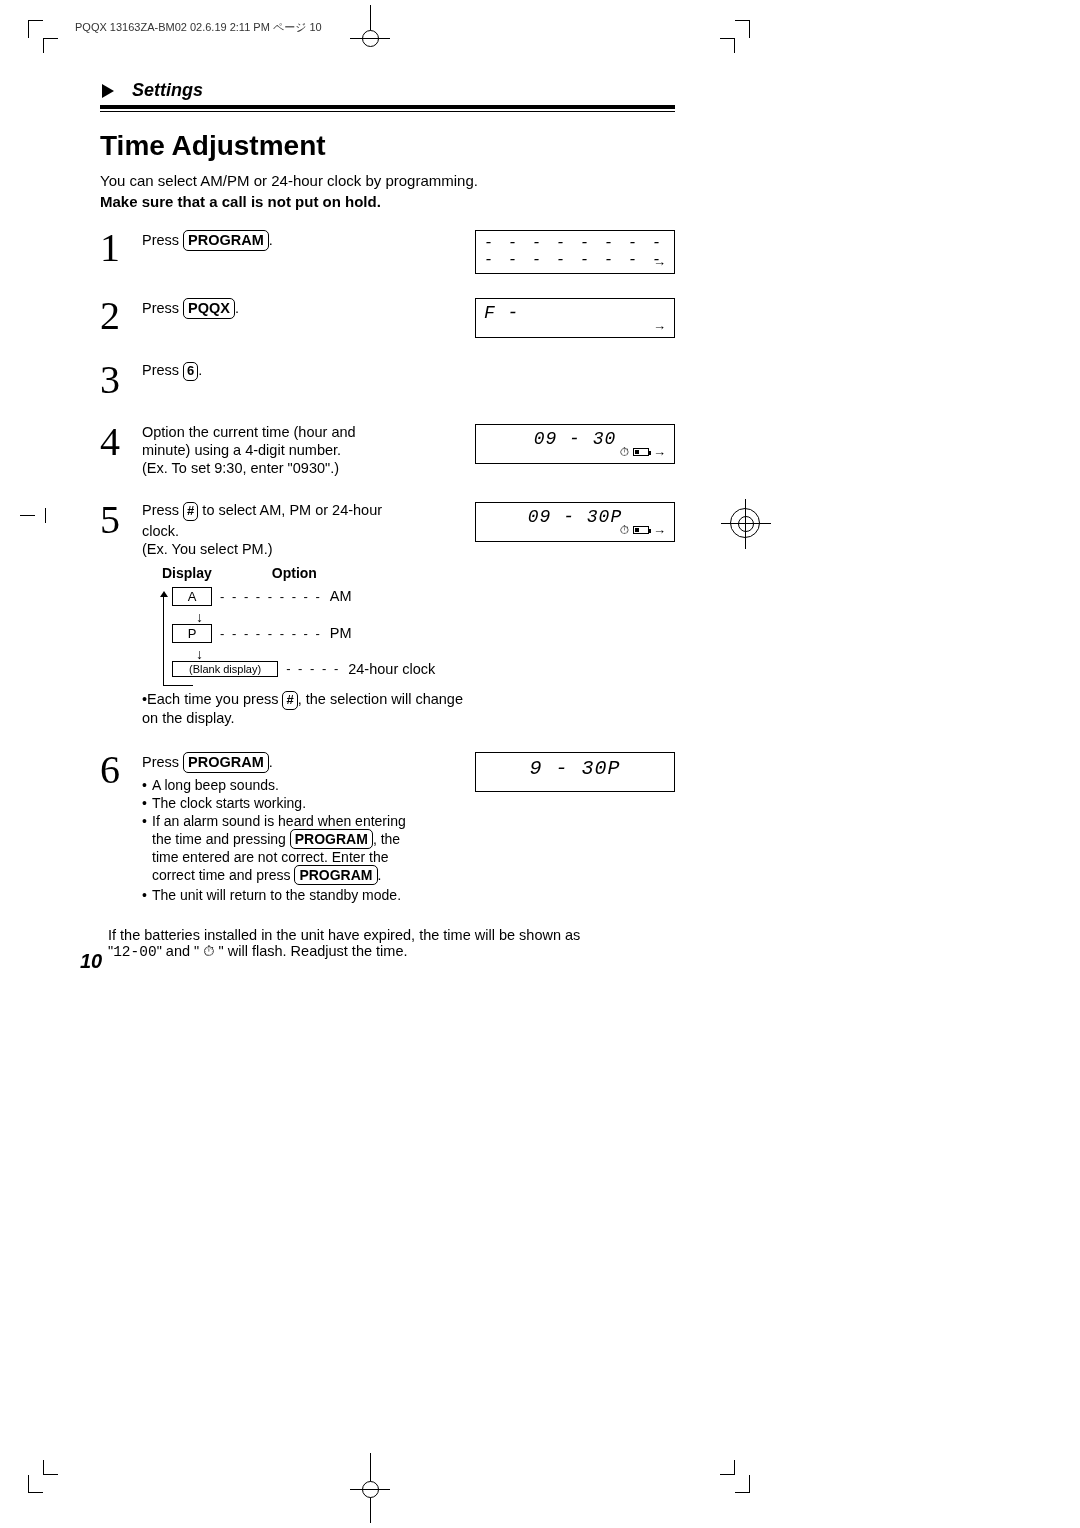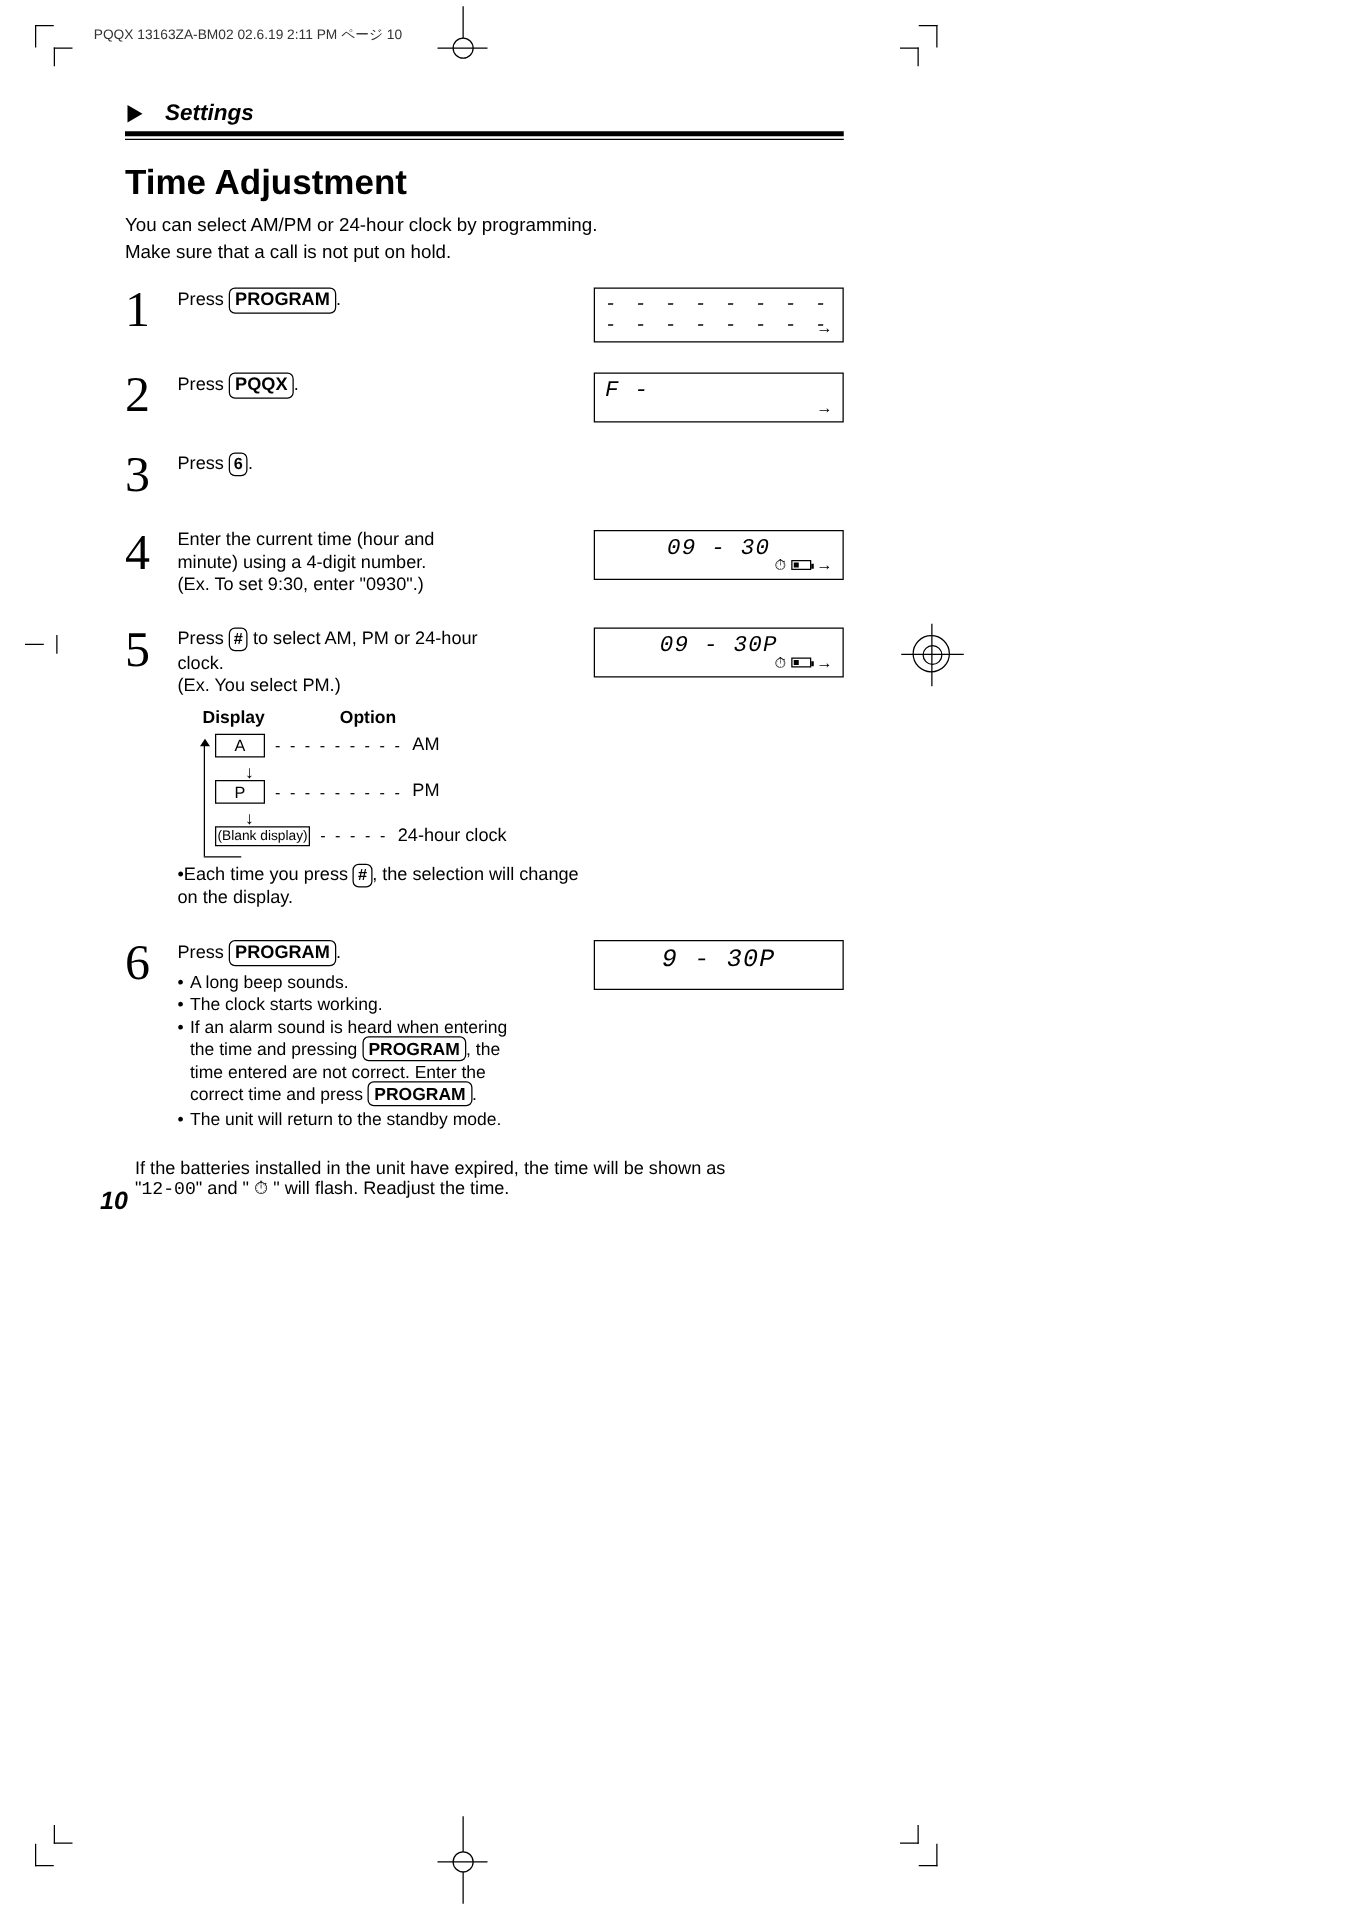--- a/index.html
+++ b/index.html
@@ -67,21 +67,21 @@
       border-top: 7px solid transparent;
       border-bottom: 7px solid transparent;
       margin-left: 2px;
     }
     .section-title { font-weight: bold; font-size: 18px; }
     .section-rule-thick { height: 4px; background: #000; margin-bottom: 2px; }
     .section-rule-thin { height: 1px; background: #000; margin-bottom: 18px; }
 
     .page-title { font-size: 28px; font-weight: bold; margin-bottom: 10px; }
     .intro { font-size: 15px; margin-bottom: 4px; }
-    .intro-bold { font-size: 15px; font-weight: normal; margin-bottom: 18px; }
+    .intro-bold { font-size: 15px; font-weight: bold; margin-bottom: 18px; }
 
     .step {
       display: flex;
       gap: 12px;
       margin-bottom: 22px;
       align-items: flex-start;
     }
     .step-num {
       font-size: 40px;
       font-family: Georgia, serif;
@@ -226,21 +226,21 @@
   <div class="step">
     <div class="step-num">3</div>
     <div class="step-body">
       <p><span>Press </span><span class="keycap small">6</span><span>.</span></p>
     </div>
   </div>
 
   <div class="step">
     <div class="step-num">4</div>
     <div class="step-body">
-      <p>Enter the current time (hour and</p>
+      <p>Option the current time (hour and</p>
       <p>minute) using a 4-digit number.</p>
       <p>(Ex. To set 9:30, enter "0930".)</p>
     </div>
     <div class="lcd-box">
       <div class="lcd-text" style="text-align:center">09 - 30</div>
       <div class="lcd-icons">
         <span class="icon-clock"></span>
         <span class="icon-batt">
             <span class="fill"></span>
           </span>
@@ -272,21 +272,21 @@
           <span>AM</span>
         </div>
         <div class="flow-down">↓</div>
         <div class="flow-row">
           <div class="flow-box">P</div>
           <span class="flow-dashes">- - - - - - - - -</span>
           <span>PM</span>
         </div>
         <div class="flow-down">↓</div>
         <div class="flow-row">
-          <div class="flow-box" style="font-size:11px; padding:1px 1px">(Blank display)</div>
+          <div class="flow-box" style="font-size:11px; padding:1px 16px">(Blank display)</div>
           <span class="flow-dashes">- - - - -</span>
           <span>24-hour clock</span>
         </div>
       </div>
 
       <p style="margin-top:14px">•<span>Each time you press </span><span class="keycap small">#</span><span>, the selection will change on the display.</span></p>
     </div>
     <div class="lcd-box">
       <div class="lcd-text" style="text-align:center">09 - 30P</div>
       <div class="lcd-icons">

